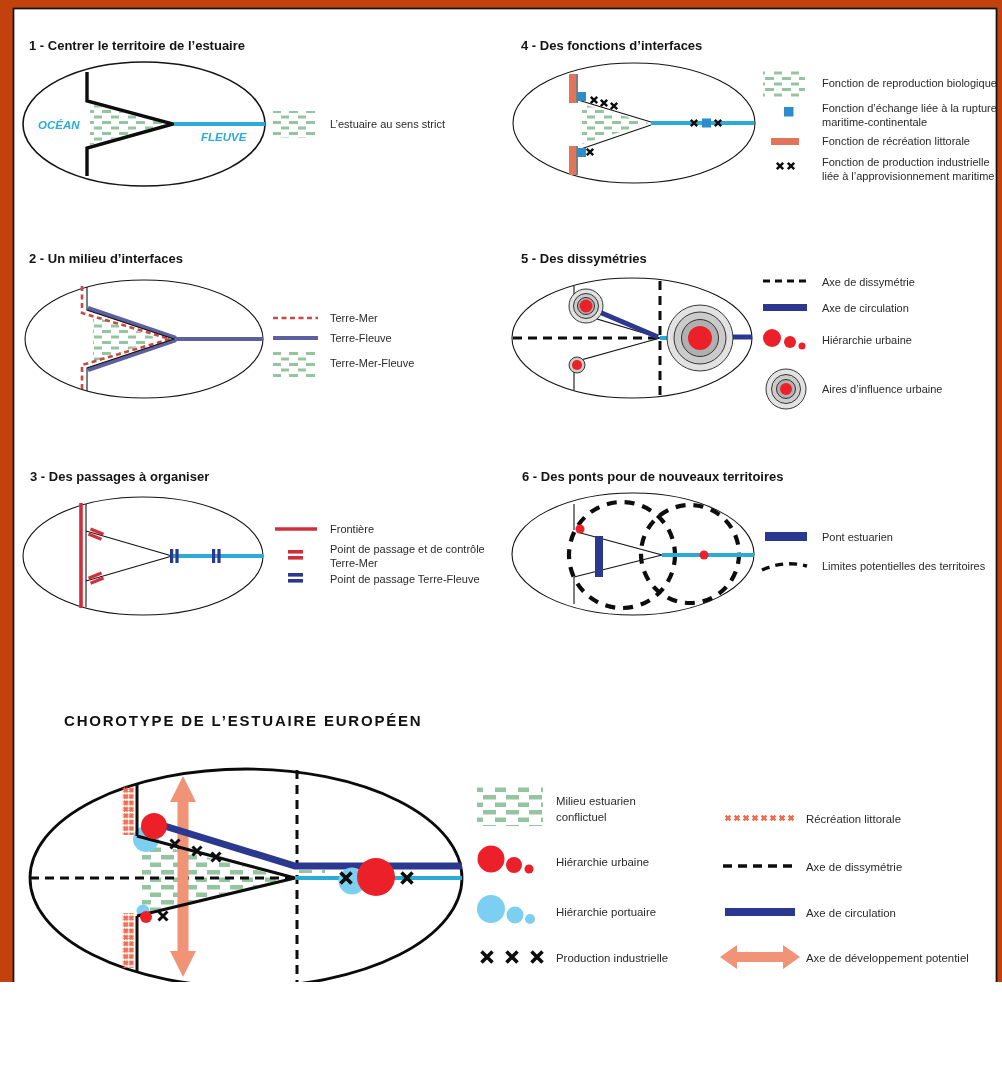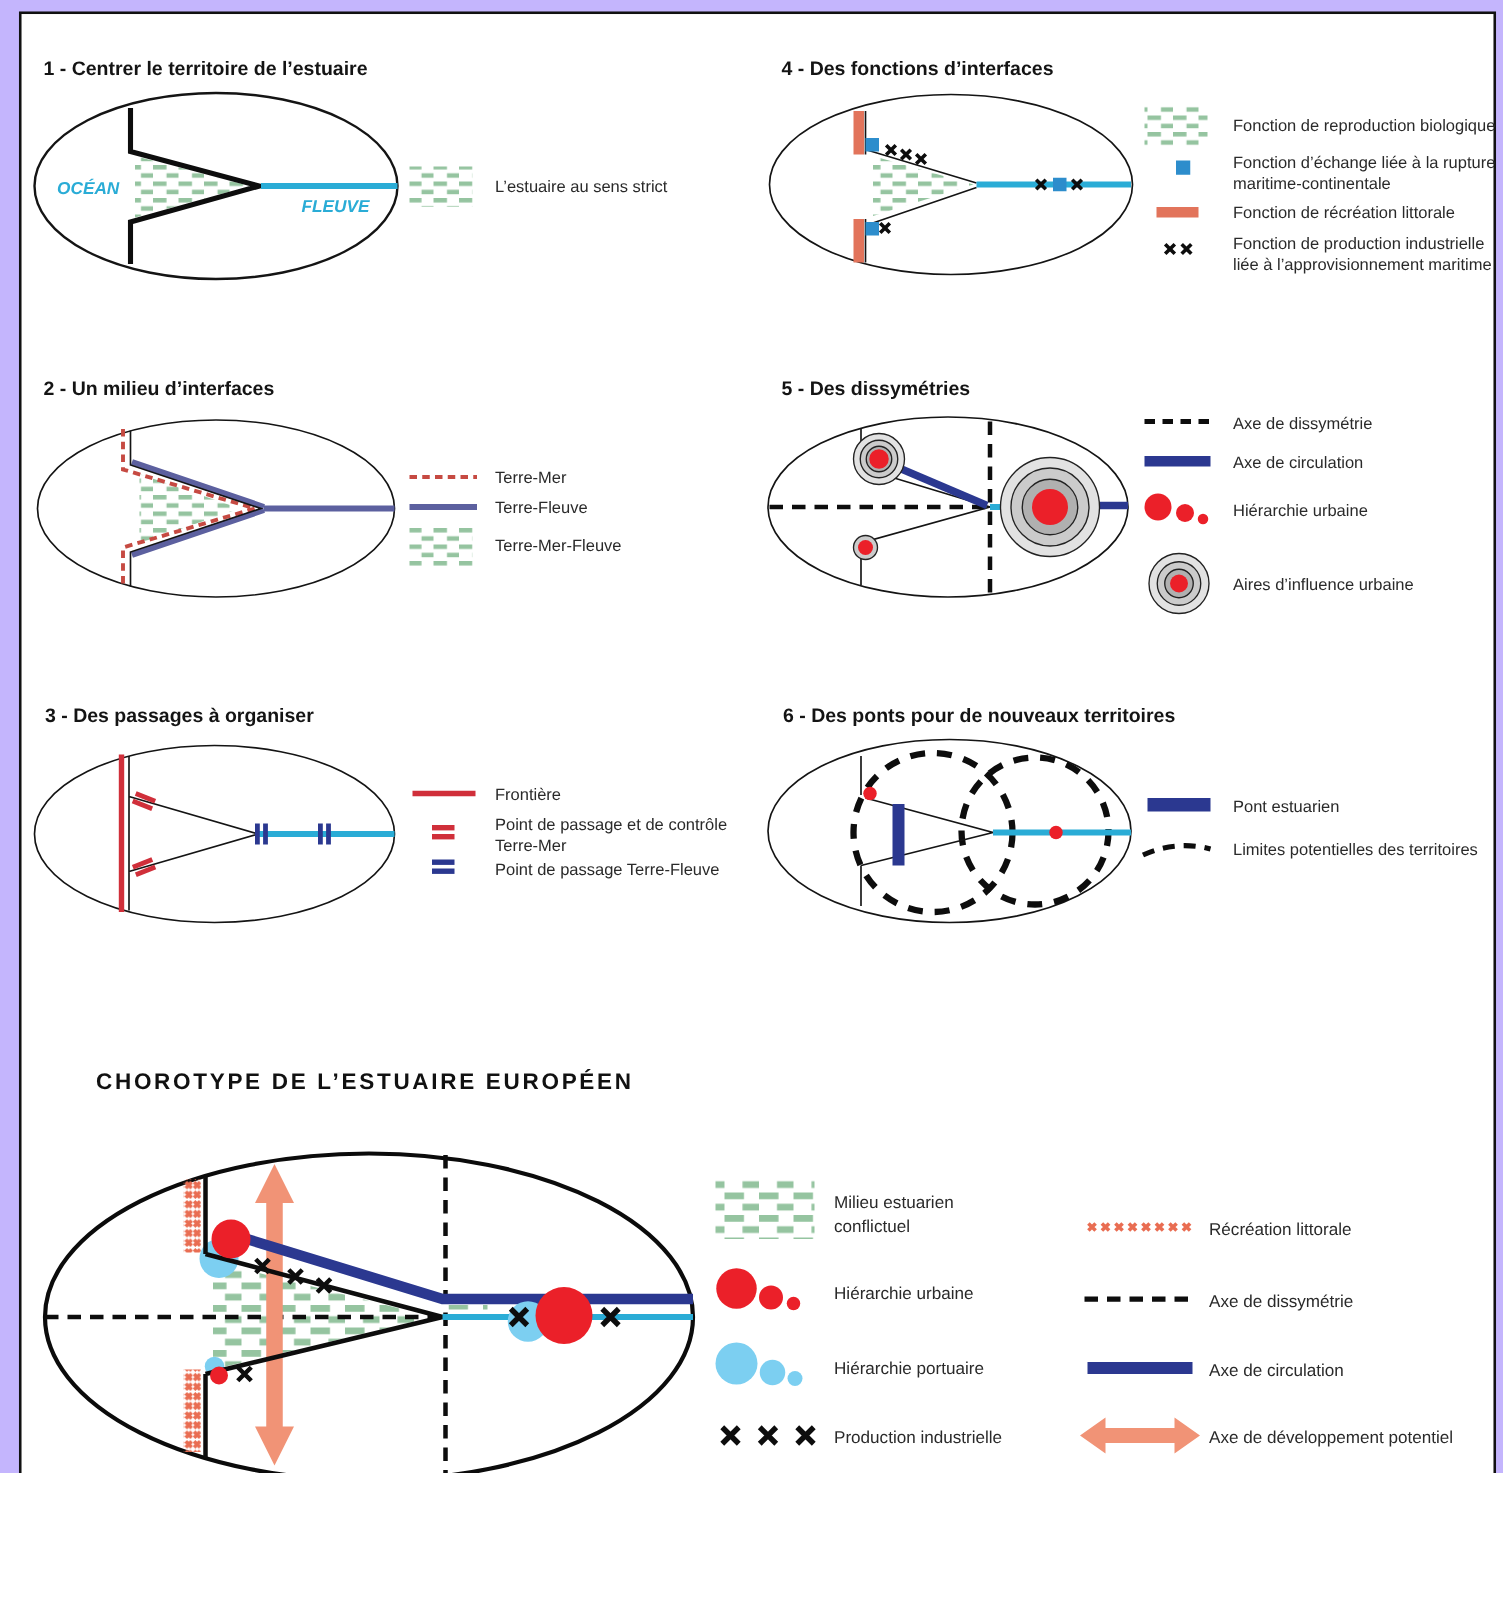--- a/index.html
+++ b/index.html
@@ -1,16 +1,16 @@
 <!DOCTYPE html>
 <html style="--c-green: #95C4A0; --c-cyan: #2AACD6; --c-navy: #2B3890; --c-slate: #5C609F; --c-brick: #C64A42; --c-redline: #D02F3A; --c-red: #EB2029; --c-salmon: #F19376; --c-coral: #E2745B; --c-coralx: #E96D52; --c-bluesq: #2D8DCC; --c-lblue: #7CCFF1; --c-gray1: #E2E2E2; --c-gray2: #CBCBCB; --c-gray3: #B0B0B0;"><head>
 <meta charset="utf-8">
 <style>
   html,body{margin:0;padding:0;background:#ffffff;}
-  .page{position:relative;width:1002px;height:982px;background:#c4b5fd;font-family:"Liberation Sans",sans-serif;}
+  .page{position:relative;width:1002px;height:982px;background:#c2410c;font-family:"Liberation Sans",sans-serif;}
   svg text{user-select:none;}
   .t-title{font:bold 13px "Liberation Sans",sans-serif;fill:#141414;}
   .t-legend{font:11px "Liberation Sans",sans-serif;fill:#2a2a2a;}
   .t-clegend{font:11.4px "Liberation Sans",sans-serif;fill:#2a2a2a;}
   .t-water{font:bold italic 11.5px "Liberation Sans",sans-serif;fill:var(--c-cyan);}
   .t-choro{font:bold 15px "Liberation Sans",sans-serif;fill:#111;letter-spacing:1.8px;}
   .t-caption{font:bold 16px "Liberation Serif",serif;fill:#151515;}
   .f-none{fill:none;}
   .f-green{fill:var(--c-green);}
   .f-navy{fill:var(--c-navy);}

